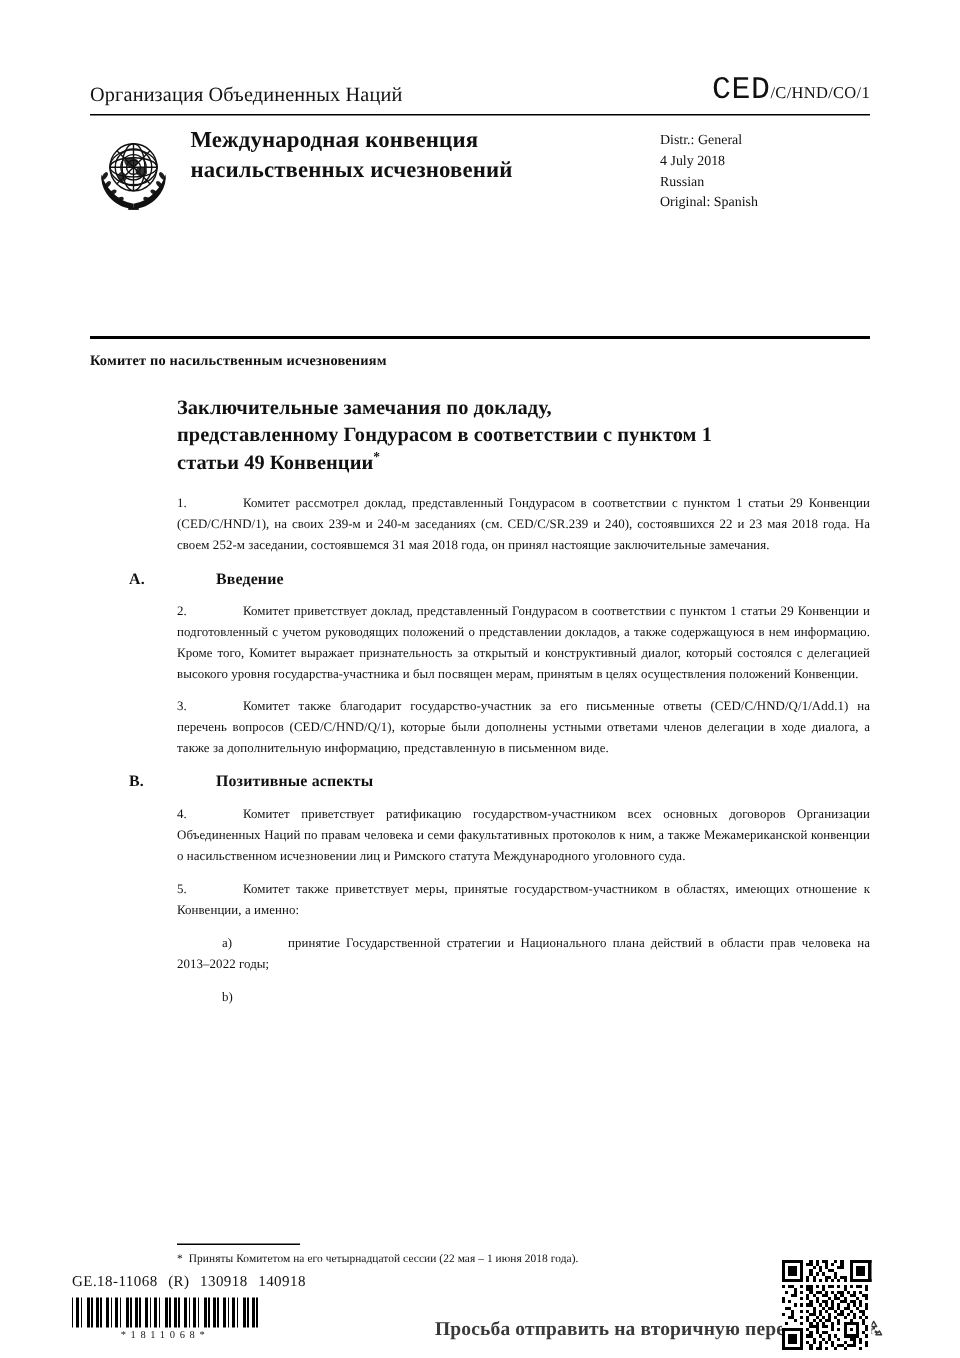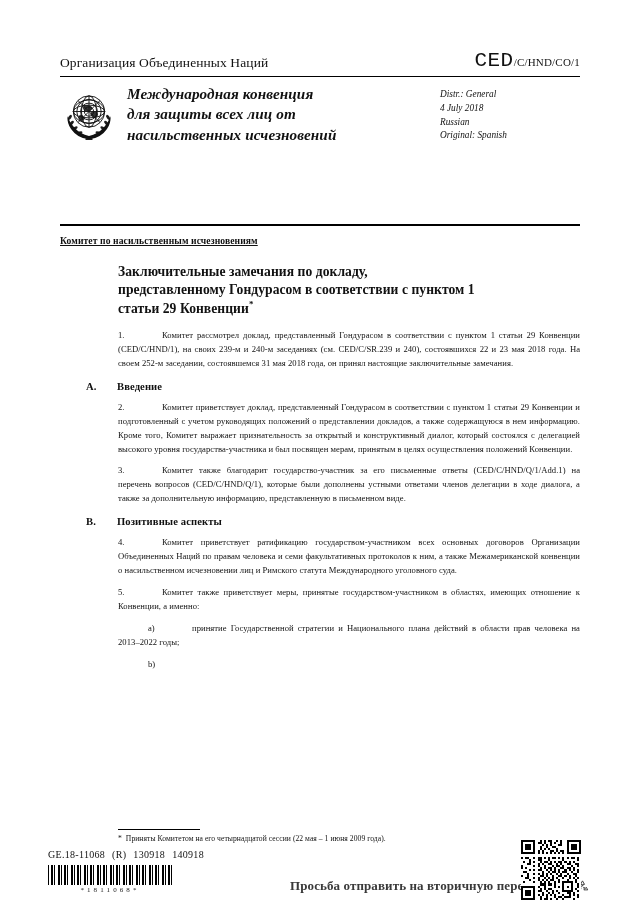--- a/index.html
+++ b/index.html
@@ -67,21 +67,20 @@
   }
 
   
   .titleband {
     position: absolute;
     left: 60px;
     top: 68px;
     width: 520px;
     display: flex;
     align-items: flex-start;
-    font-style: italic;
   }
   .emblem {
     width: 58px;
     height: 58px;
     flex: 0 0 58px;
     margin-top: 2px;
   }
   .conv-title {
     flex: 1 1 auto;
     padding-left: 9px;
@@ -111,21 +110,20 @@
 
   
   .committee {
     position: absolute;
     left: 60px;
     top: 219px;
     width: 520px;
     font-weight: bold;
     font-size: 9.6px;
     letter-spacing: 0.1px;
-    text-decoration: underline;
   }
 
   .doc-title {
     position: absolute;
     left: 118px;
     top: 247px;
     width: 462px;
     font-weight: bold;
     font-size: 13.6px;
     line-height: 1.33;
@@ -181,21 +179,21 @@
     position: relative;
     letter-spacing: 0.1px;
   }
   h2.section .letter {
     position: absolute;
     left: 26px;
     top: 0;
   }
   h2.section .label {
     display: inline-block;
-    margin-left: 31px;
+    margin-left: 58px;
   }
 
   
   .footnote-rule {
     position: absolute;
     left: 118px;
     top: 813px;
     width: 82px;
     height: 0;
     border-top: 0.9px solid #000;
@@ -327,40 +325,39 @@
             <ellipse cx="80" cy="64" rx="5" ry="2.5" transform="rotate(45 80 64)"></ellipse>
             <ellipse cx="74" cy="73" rx="5" ry="2.5" transform="rotate(32 74 73)"></ellipse>
             <ellipse cx="66" cy="81" rx="5" ry="2.5" transform="rotate(20 66 81)"></ellipse>
           </g>
         </g>
       </svg>
     </div>
 
     <div class="conv-title">
       <div>Международная конвенция</div>
-      <div>для защиты всех лиц от</div>
       <div>насильственных исчезновений</div>
     </div>
 
     <div class="distr">
       <div>Distr.: General</div>
       <div>4 July 2018</div>
       <div>Russian</div>
       <div>Original: Spanish</div>
     </div>
   </div>
 
   <div class="rule-thick"></div>
 
   <div class="committee">Комитет по насильственным исчезновениям</div>
 
   <div class="doc-title">
     <span>Заключительные замечания по докладу,</span><br>
     <span>представленному Гондурасом в соответствии с пунктом 1</span><br>
-    <span>статьи 29 Конвенции</span><sup>*</sup>
+    <span>статьи 49 Конвенции</span><sup>*</sup>
   </div>
 
   <div class="content">
 
     <p class="para">
       <span class="num">1.</span>
       <span class="txt">Комитет рассмотрел доклад, представленный Гондурасом в соответствии с пунктом 1 статьи 29 Конвенции (CED/C/HND/1), на своих 239-м и 240-м заседаниях (см. CED/C/SR.239 и 240), состоявшихся 22 и 23 мая 2018 года. На своем 252-м заседании, состоявшемся 31 мая 2018 года, он принял настоящие заключительные замечания.</span>
     </p>
 
     <h2 class="section">
@@ -399,21 +396,21 @@
     </p>
 
     <p class="sub">
       <span class="num">b)</span>
     </p>
 
   </div>
 
   <div class="footnote-rule"></div>
   <div class="footnote">
-    <span class="star">*</span><span>Приняты Комитетом на его четырнадцатой сессии (22 мая – 1 июня 2009 года).</span>
+    <span class="star">*</span><span>Приняты Комитетом на его четырнадцатой сессии (22 мая – 1 июня 2018 года).</span>
   </div>
 
   <div class="jobno">
     <span>GE.18-11068</span><span>(R)</span><span>130918</span><span>140918</span>
   </div>
 
   <div class="barcode-wrap">
     <div class="barcode"></div>
     <div class="barcode-text">*1811068*</div>
   </div>

